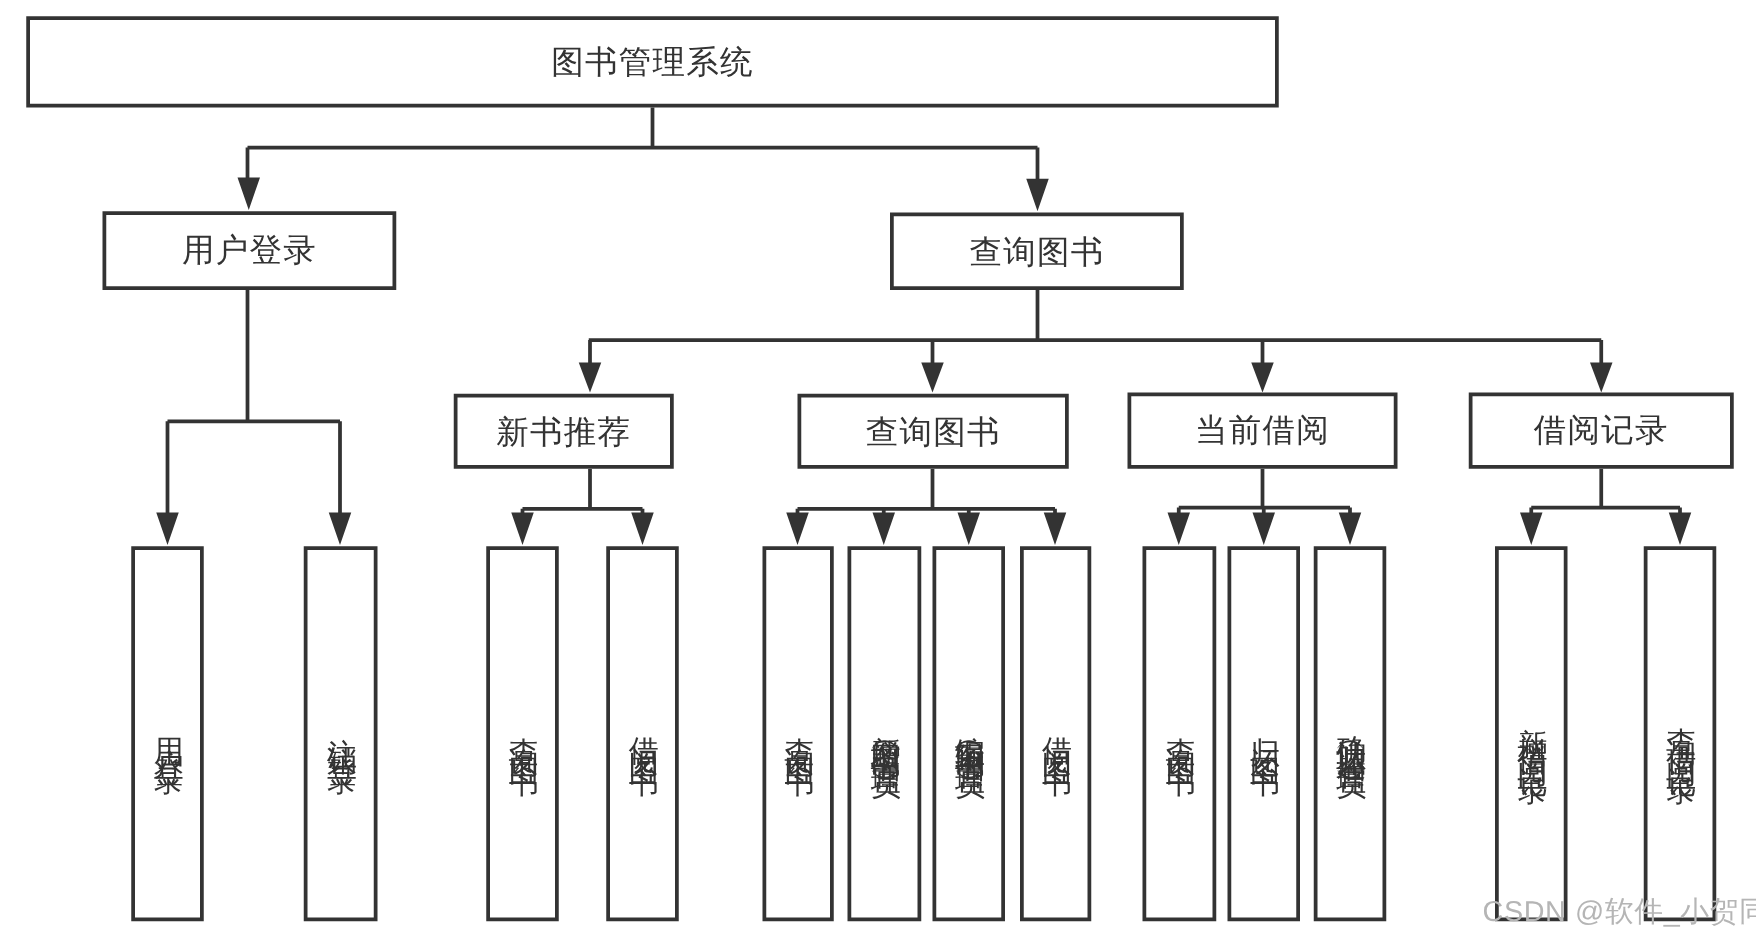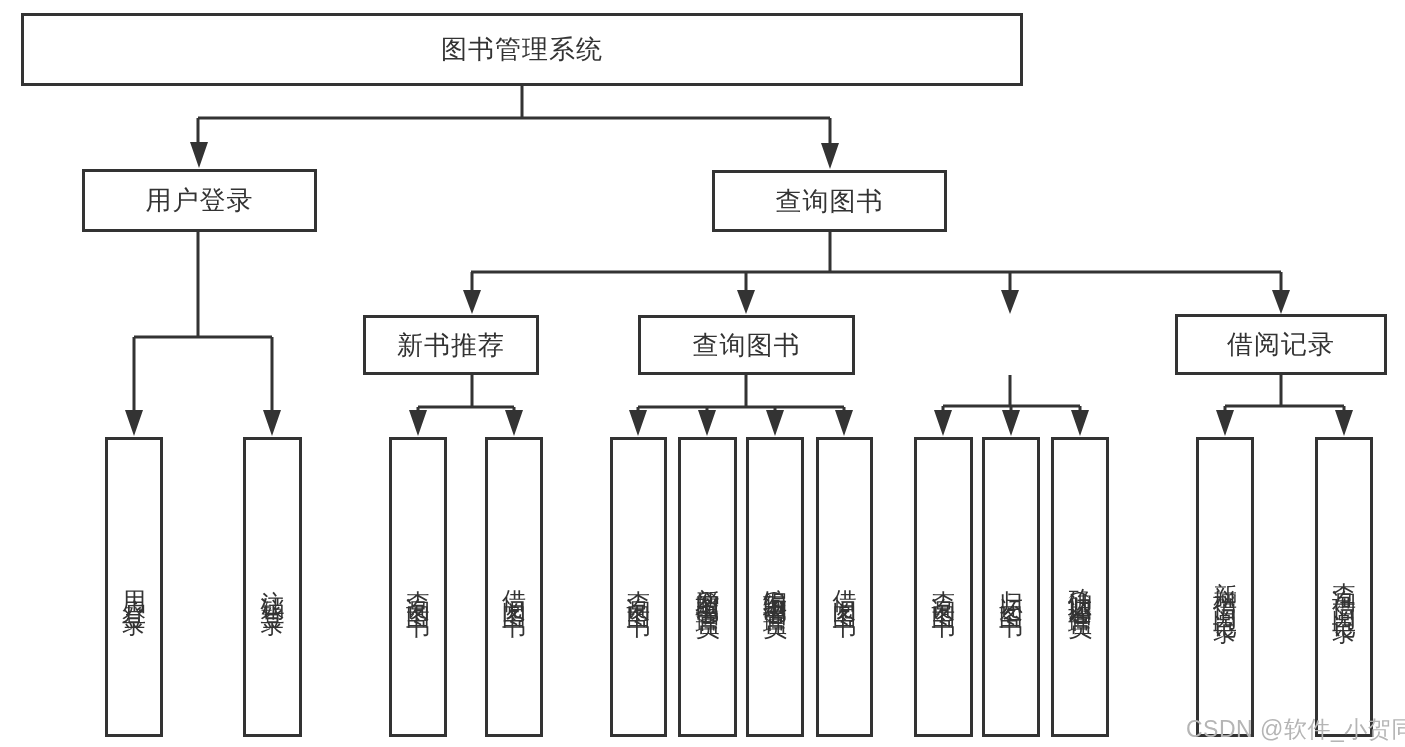--- a/index.html
+++ b/index.html
@@ -57,20 +57,23 @@
   <div class="node" style="left:712px;top:170px;width:235px;height:62px;">
     <span class="hlabel">查询图书</span>
   </div>
 
   <div class="node" style="left:363px;top:315px;width:176px;height:60px;">
     <span class="hlabel">新书推荐</span>
   </div>
   <div class="node" style="left:638px;top:315px;width:217px;height:60px;">
     <span class="hlabel">查询图书</span>
   </div>
+  <div class="node" style="left:902px;top:314px;width:216px;height:61px;">
+    <span class="hlabel">当前借阅</span>
+  </div>
   <div class="node" style="left:1175px;top:314px;width:212px;height:61px;">
     <span class="hlabel">借阅记录</span>
   </div>
 
   <div class="node leaf" style="left:105px;top:437px;width:58px;height:300px;">
     <span class="vlabel">用户登录</span>
   </div>
   <div class="node leaf" style="left:243px;top:437px;width:59px;height:300px;">
     <span class="vlabel">注销登录</span>
   </div>

